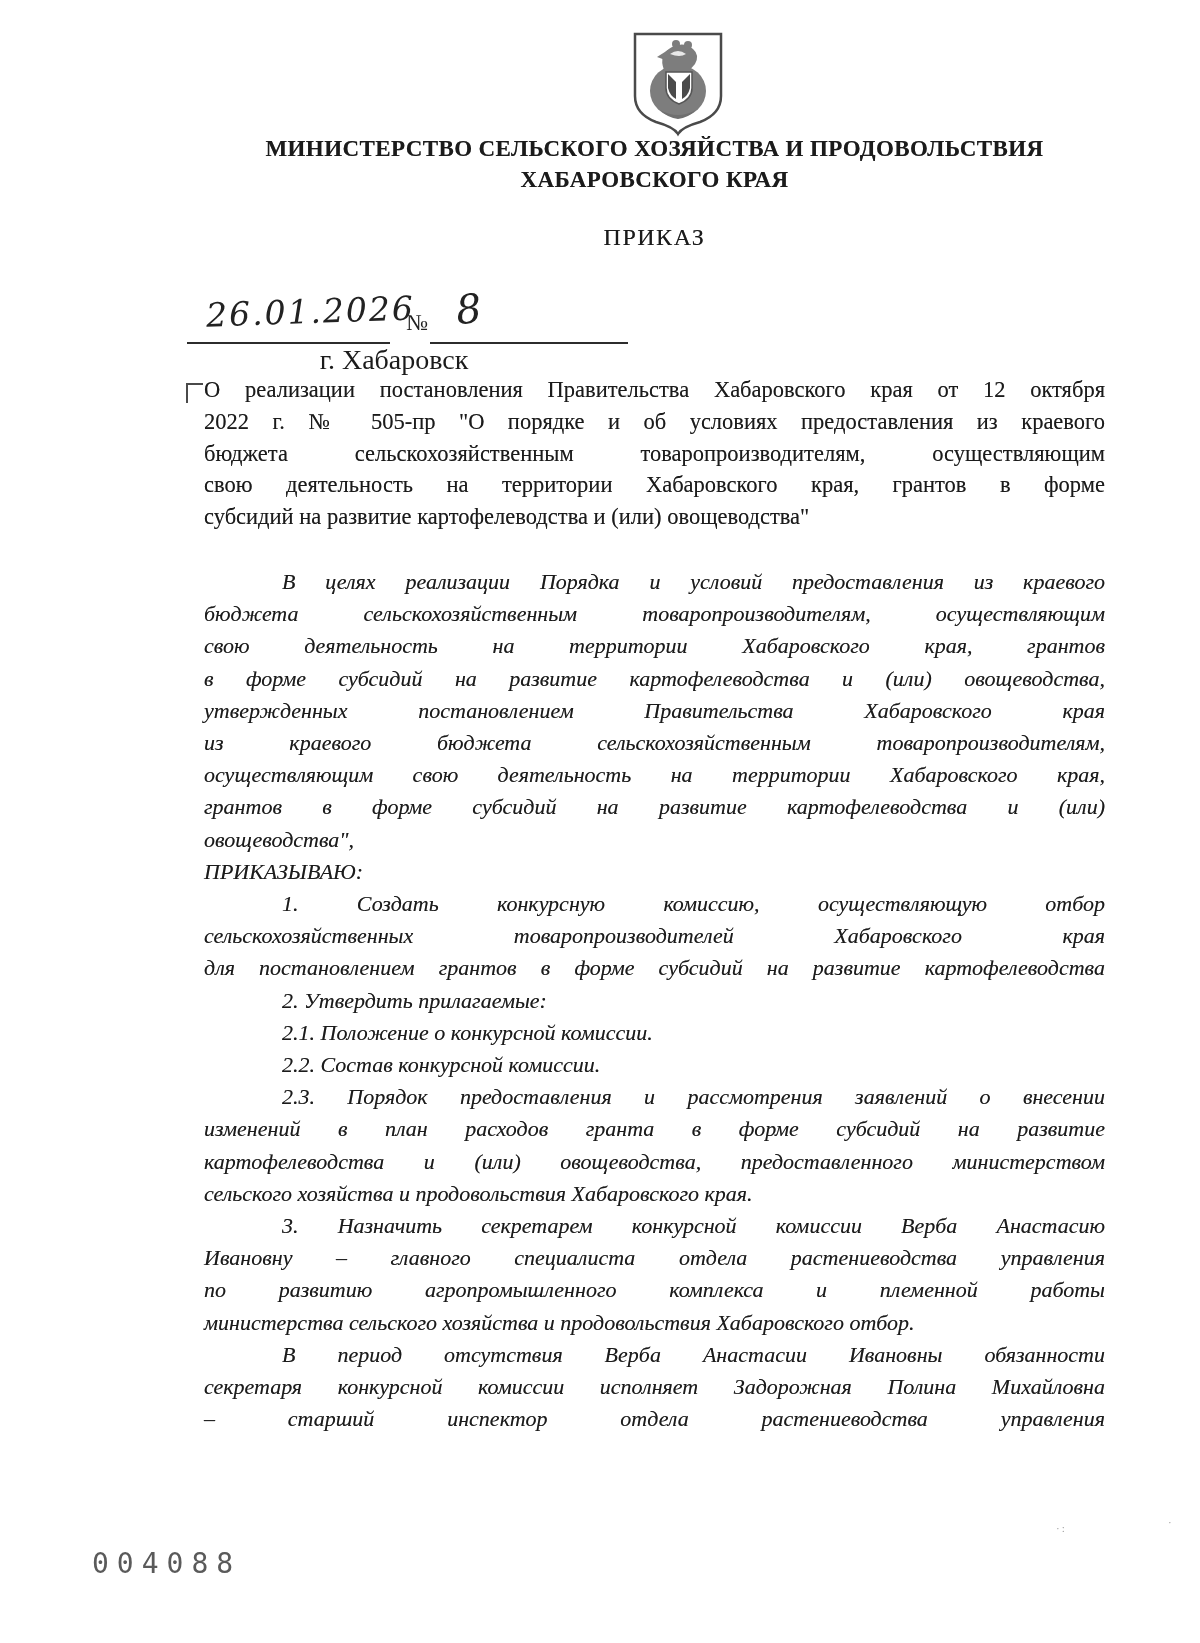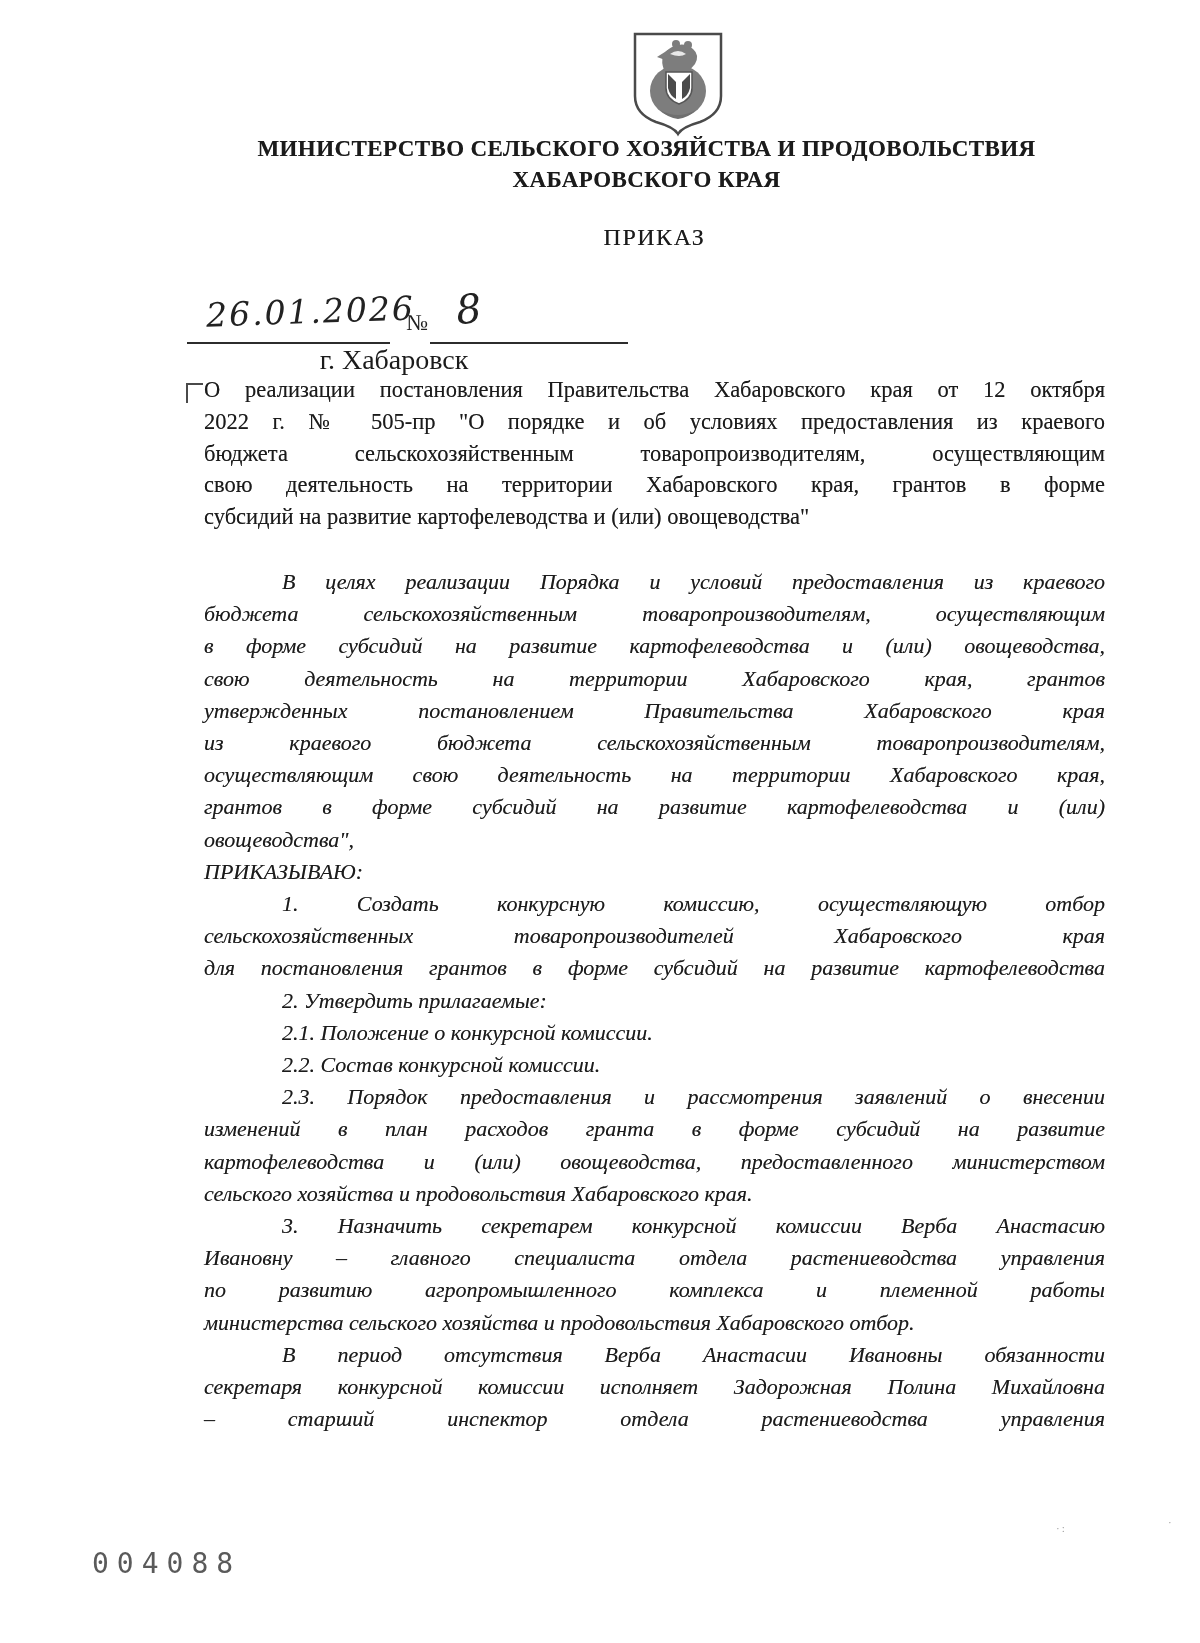--- a/index.html
+++ b/index.html
@@ -11,21 +11,21 @@
     position: relative;
     overflow: hidden;
   }
   .page { position: absolute; inset: 0; background: #ffffff; }
 
   
   .emblem { position: absolute; left: 630px; top: 30px; width: 96px; height: 110px; }
 
   
   .ministry {
-    position: absolute; left: 196px; top: 133px; width: 901px;
+    position: absolute; left: 204px; top: 133px; width: 901px;
     text-align: center; font-weight: bold; font-size: 23px; line-height: 31px;
     letter-spacing: 0.4px;
     text-shadow: 0 0 0.5px rgba(0,0,0,0.5);
   }
   .doc-type {
     position: absolute; left: 204px; top: 224px; width: 901px;
     text-align: center; font-weight: normal; font-size: 24px; letter-spacing: 1.5px;
     text-shadow: 0 0 0.5px rgba(0,0,0,0.5);
   }
 
@@ -123,35 +123,35 @@
       <div class="tl">2022 г. № 505-пр "О порядке и об условиях предоставления из краевого</div>
       <div class="tl">бюджета сельскохозяйственным товаропроизводителям, осуществляющим</div>
       <div class="tl">свою деятельность на территории Хабаровского края, грантов в форме</div>
       <div class="tl last">субсидий на развитие картофелеводства и (или) овощеводства"</div>
     </div>
 
   <div class="main-body">
       <div>
         <div class="tl ind">В целях реализации Порядка и условий предоставления из краевого</div>
         <div class="tl">бюджета сельскохозяйственным товаропроизводителям, осуществляющим</div>
+        <div class="tl">свою деятельность на территории Хабаровского края, грантов</div>
         <div class="tl">в форме субсидий на развитие картофелеводства и (или) овощеводства,</div>
-        <div class="tl">свою деятельность на территории Хабаровского края, грантов</div>
         <div class="tl">утвержденных постановлением Правительства Хабаровского края</div>
         <div class="tl">из краевого бюджета сельскохозяйственным товаропроизводителям,</div>
         <div class="tl">осуществляющим свою деятельность на территории Хабаровского края,</div>
         <div class="tl">грантов в форме субсидий на развитие картофелеводства и (или)</div>
         <div class="tl last">овощеводства",</div>
       </div>
       <div>
         <div class="tl last">ПРИКАЗЫВАЮ:</div>
       </div>
       <div>
         <div class="tl ind">1. Создать конкурсную комиссию, осуществляющую отбор</div>
         <div class="tl">сельскохозяйственных товаропроизводителей Хабаровского края</div>
-        <div class="tl">для постановления грантов в форме субсидий на развитие картофелеводства</div>
+        <div class="tl">для постановлением грантов в форме субсидий на развитие картофелеводства</div>
       </div>
       <div>
         <div class="tl ind last">2. Утвердить прилагаемые:</div>
       </div>
       <div>
         <div class="tl ind last">2.1. Положение о конкурсной комиссии.</div>
       </div>
       <div>
         <div class="tl ind last">2.2. Состав конкурсной комиссии.</div>
       </div>

